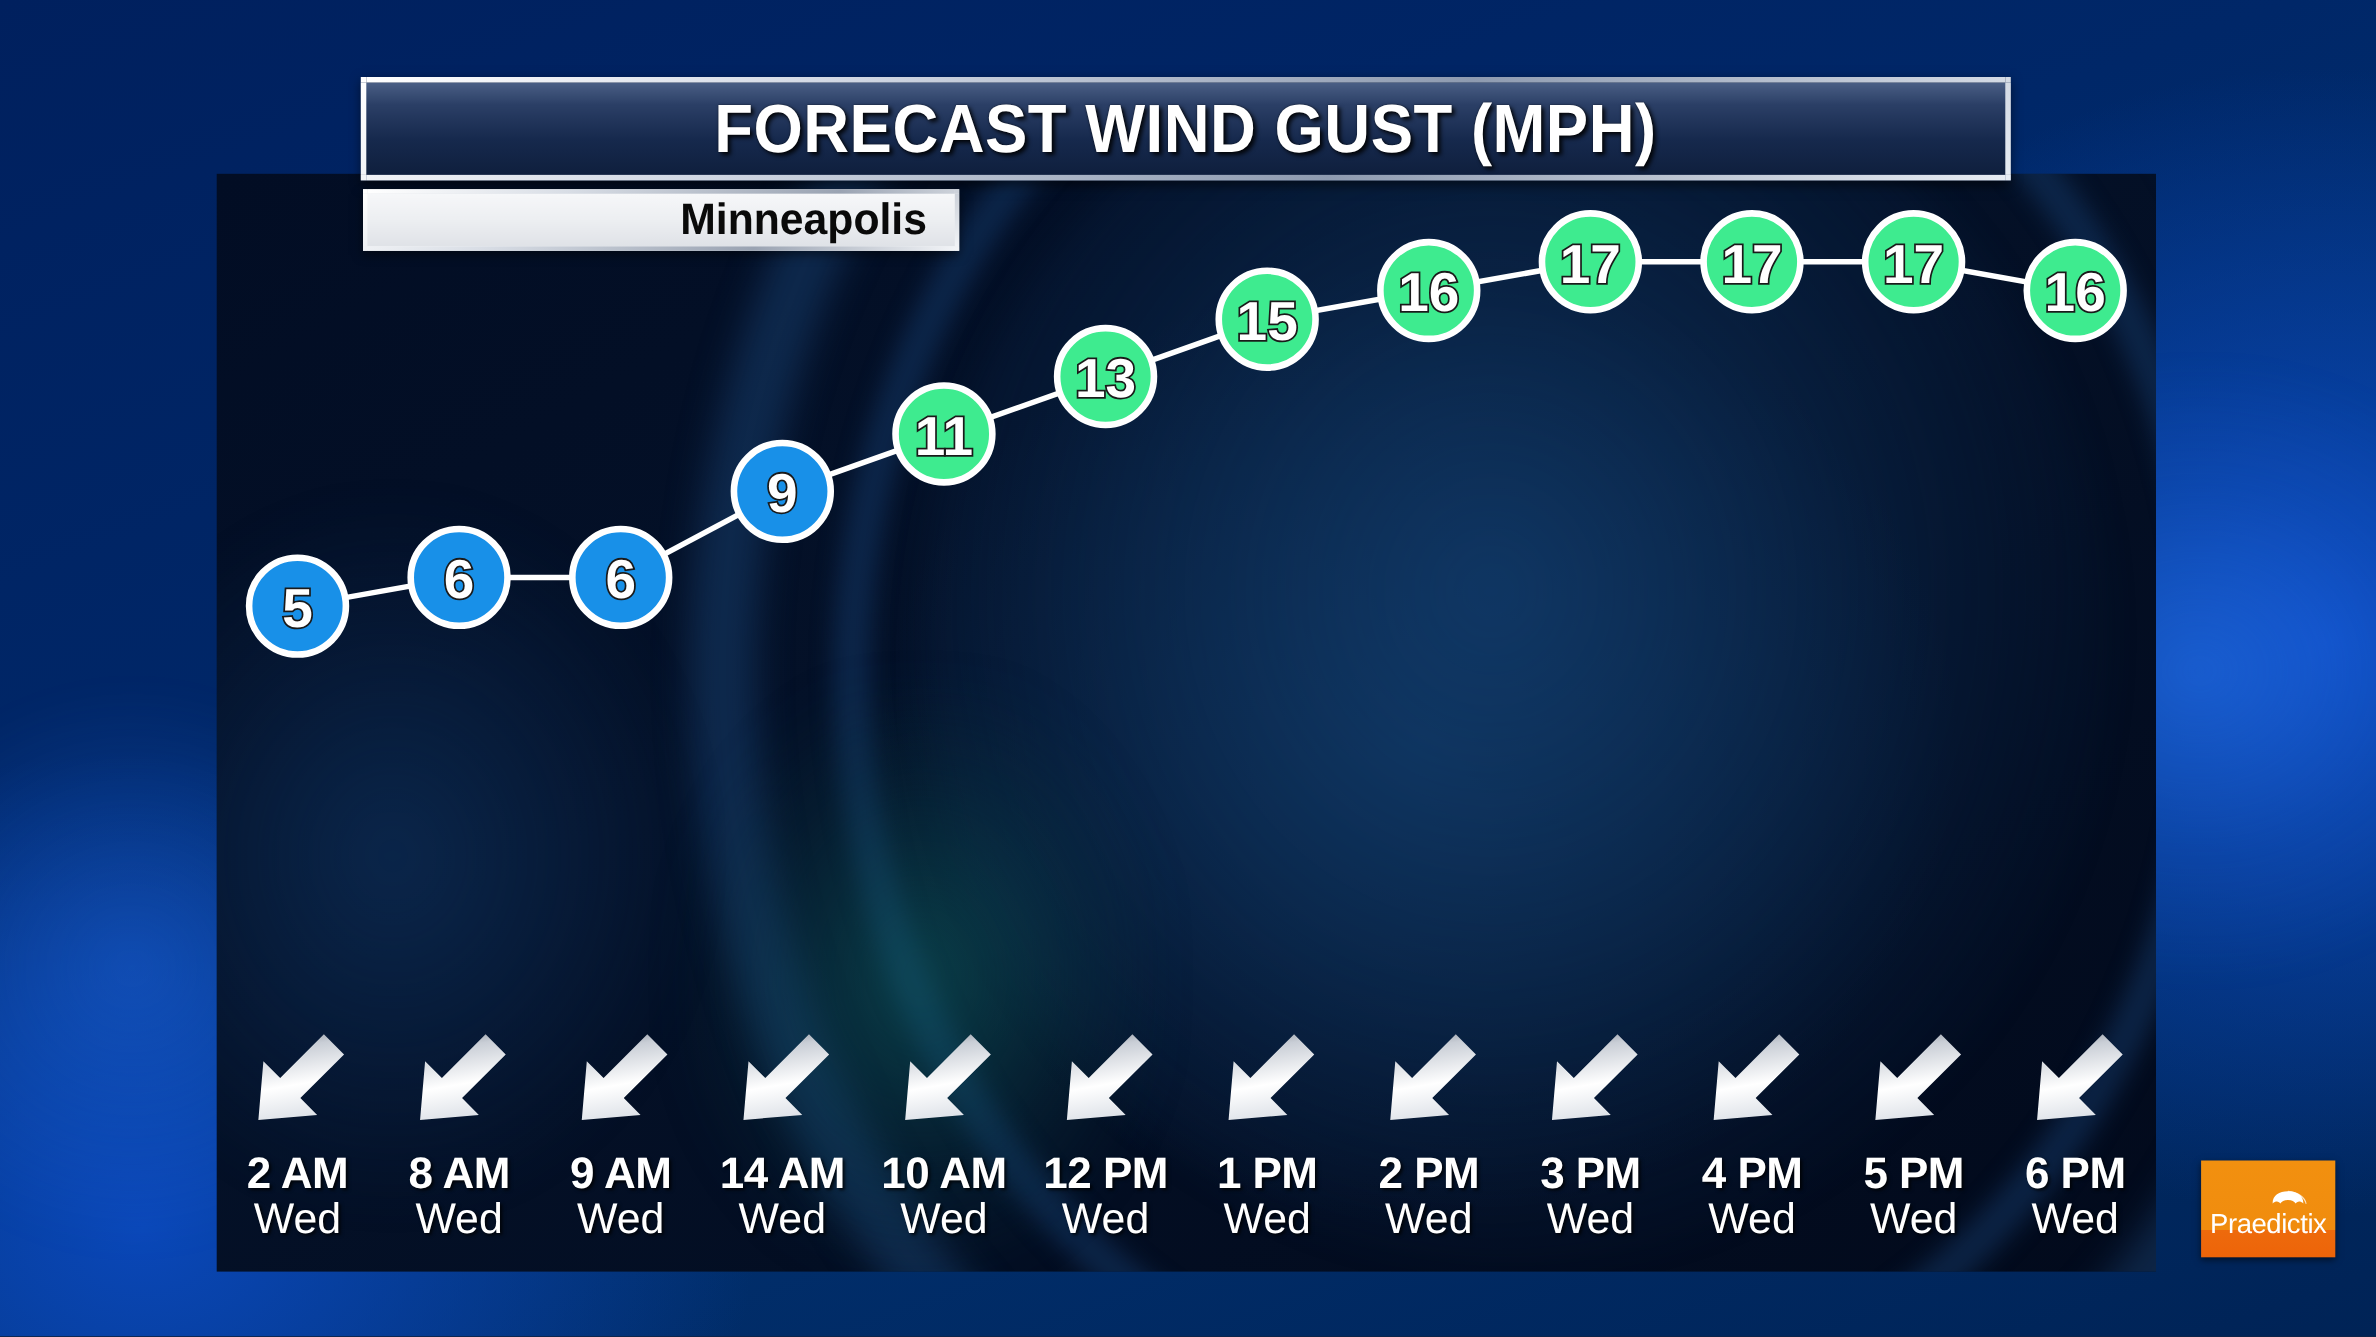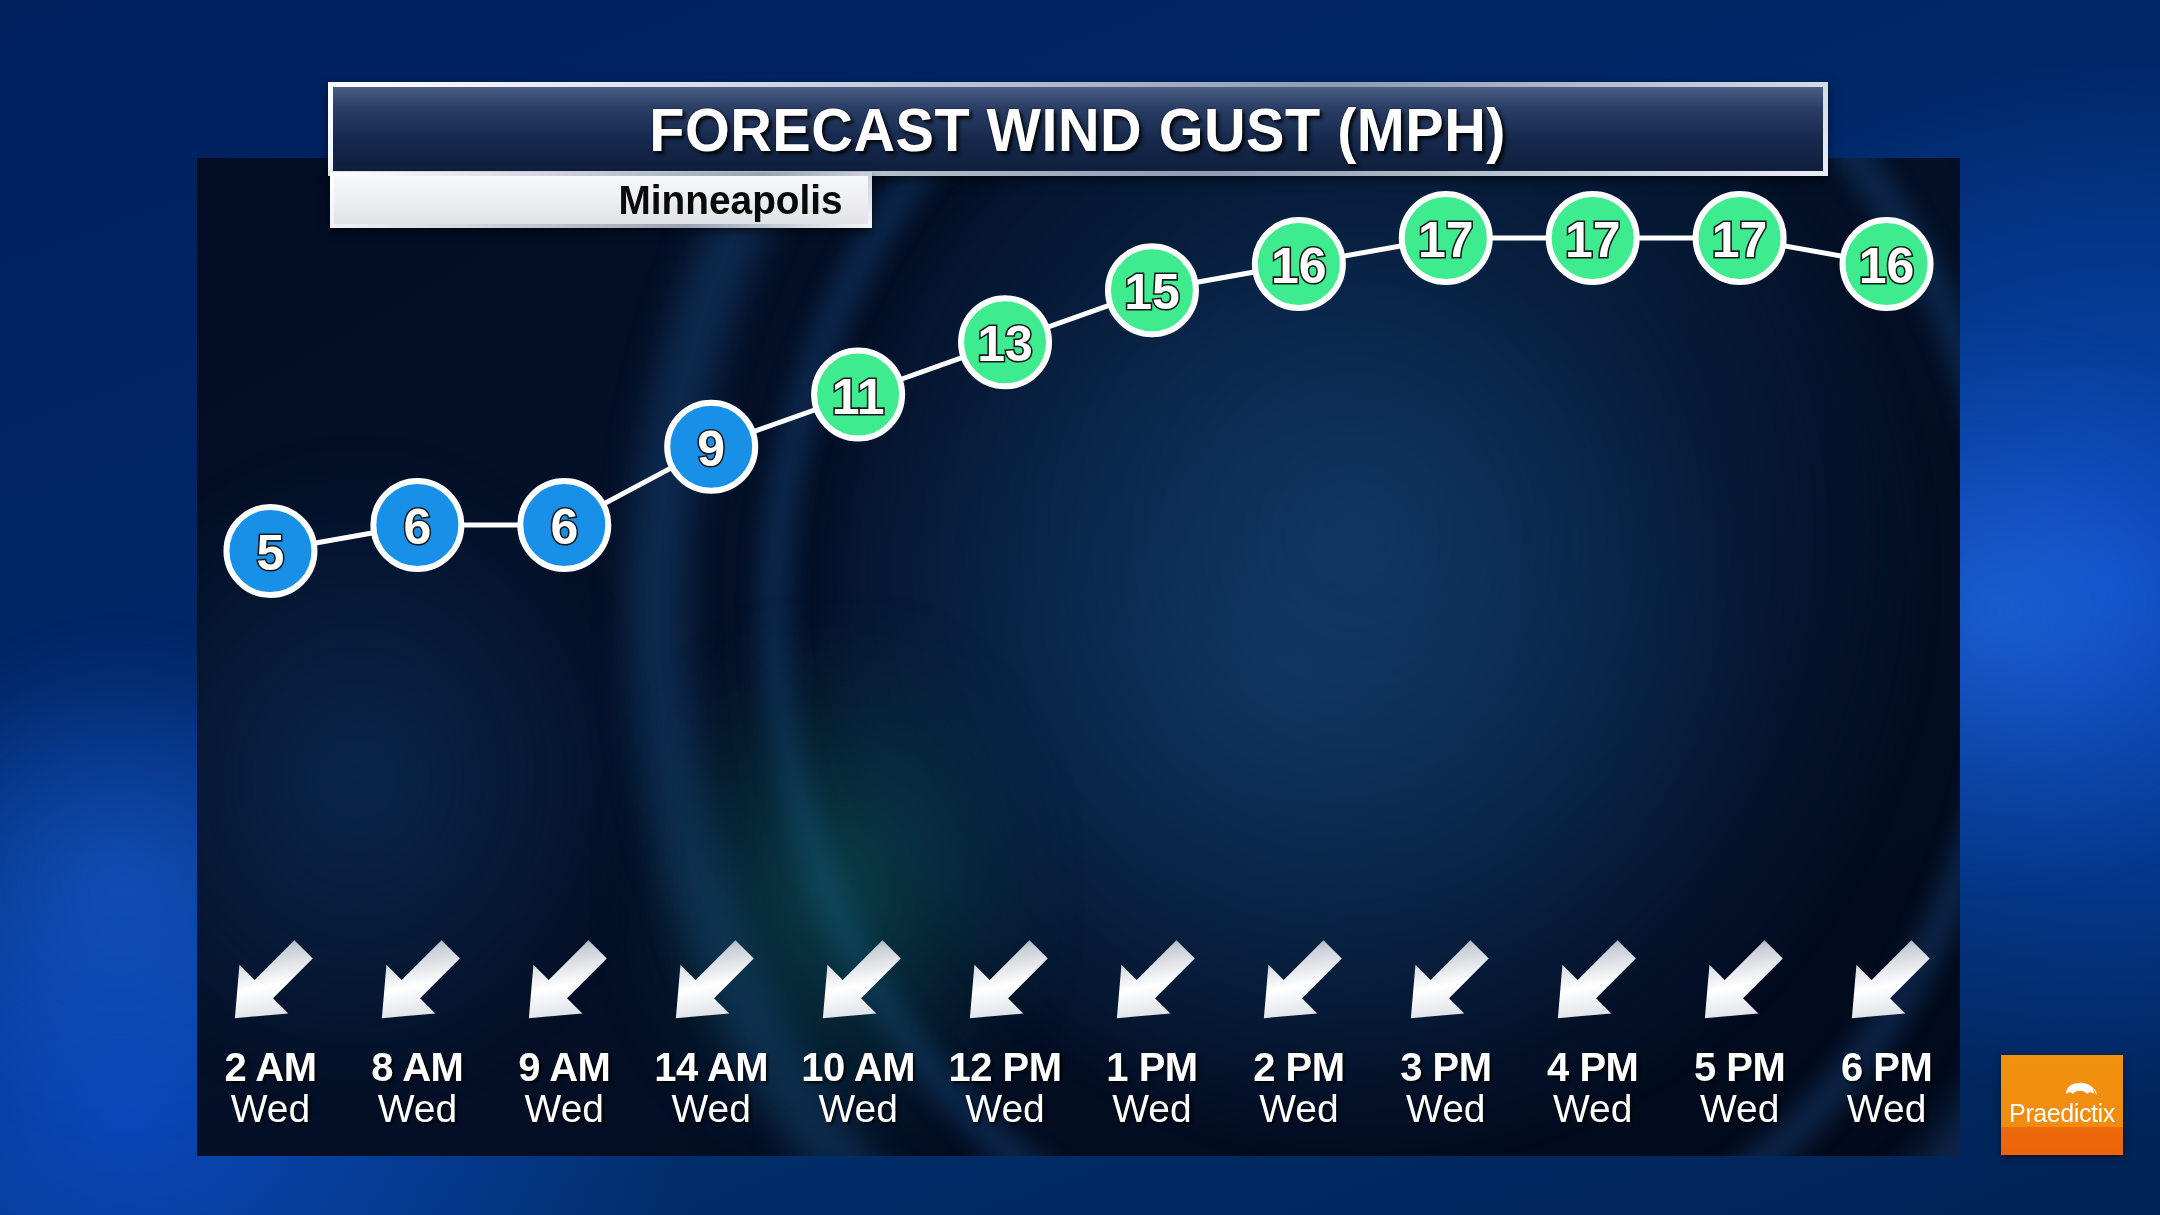--- a/index.html
+++ b/index.html
@@ -130,21 +130,20 @@
     height: 94px;
     box-sizing: border-box;
     border: 5px solid;
     border-image: linear-gradient(145deg, #ffffff 0%, #cfd6e2 28%, #8e9bb0 62%, #e7ecf3 100%) 1;
     background: linear-gradient(180deg, #4a5f85 0%, #2b3f66 24%, #16294d 62%, #0f1f3d 100%);
     box-shadow: 0 4px 10px rgba(0,0,0,0.55);
     display: flex;
     align-items: center;
     justify-content: center;
     overflow: hidden;
-    margin-top: 12px;
   }
   #titlebar .title-text {
     font-size: 62px;
     font-weight: bold;
     color: #ffffff;
     letter-spacing: 0.5px;
     transform: scaleX(0.93);
     text-shadow: 3px 3px 4px rgba(0,0,0,0.85), 0 0 2px rgba(0,0,0,0.6);
     white-space: nowrap;
   }
@@ -240,21 +239,21 @@
     white-space: nowrap;
     line-height: 1.08;
   }
 
   
   #logo {
     position: absolute;
     left: 2001px;
     top: 1055px;
     width: 122px;
-    height: 100px;
+    height: 88px;
     background: linear-gradient(180deg, #f2900f 0%, #f08c0e 72%, #ee6a0c 72%, #ed6409 100%);
     box-shadow: 0 2px 6px rgba(0,0,0,0.55);
     overflow: hidden;
   }
   #logo .logo-umbrella {
     position: absolute;
     left: 62px;
     top: 26px;
     width: 34px;
     height: 22px;

